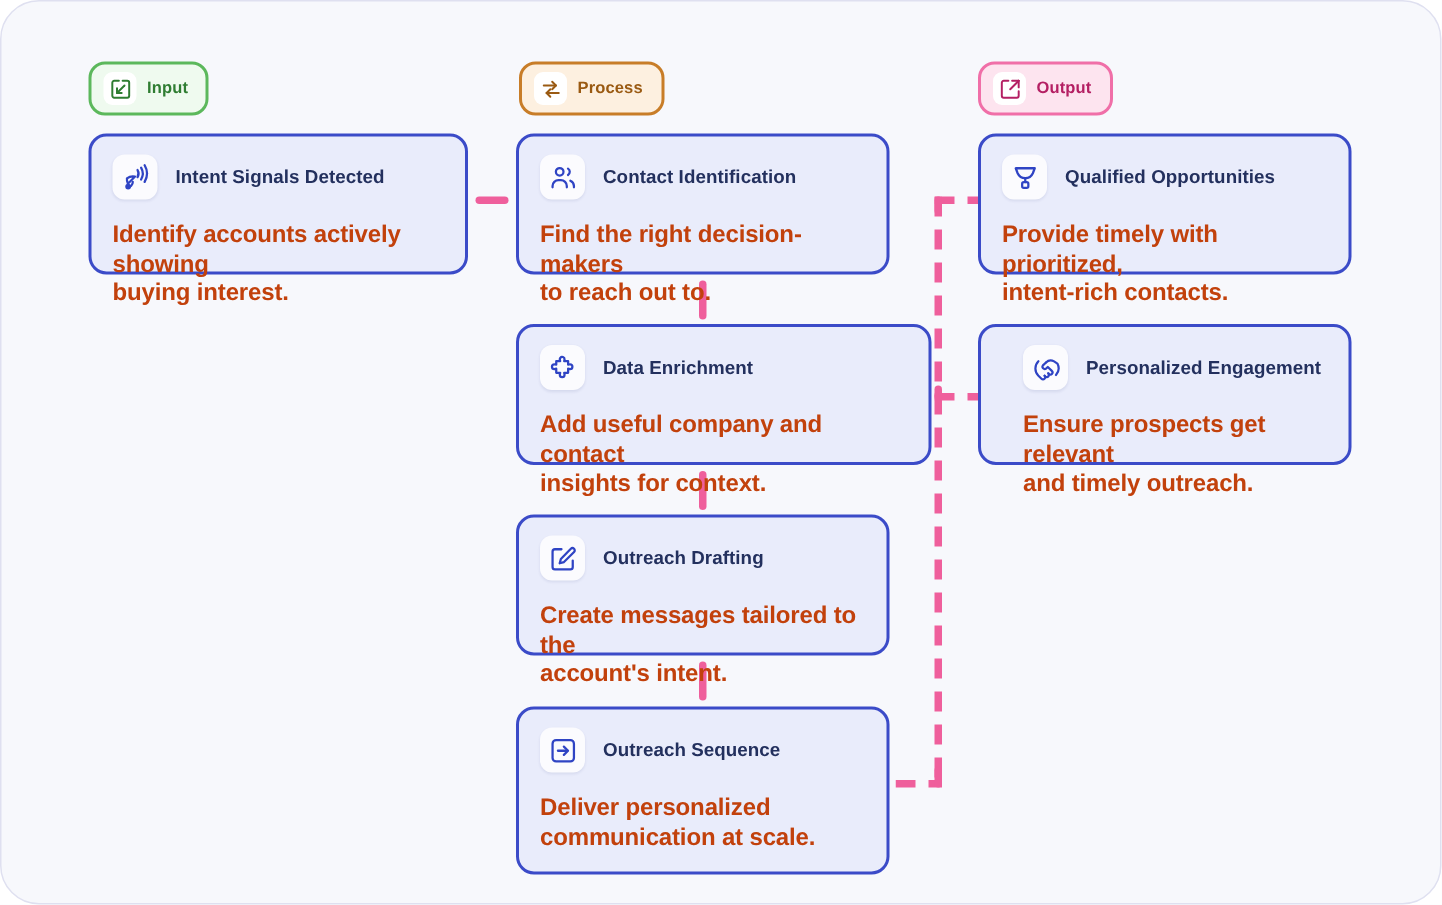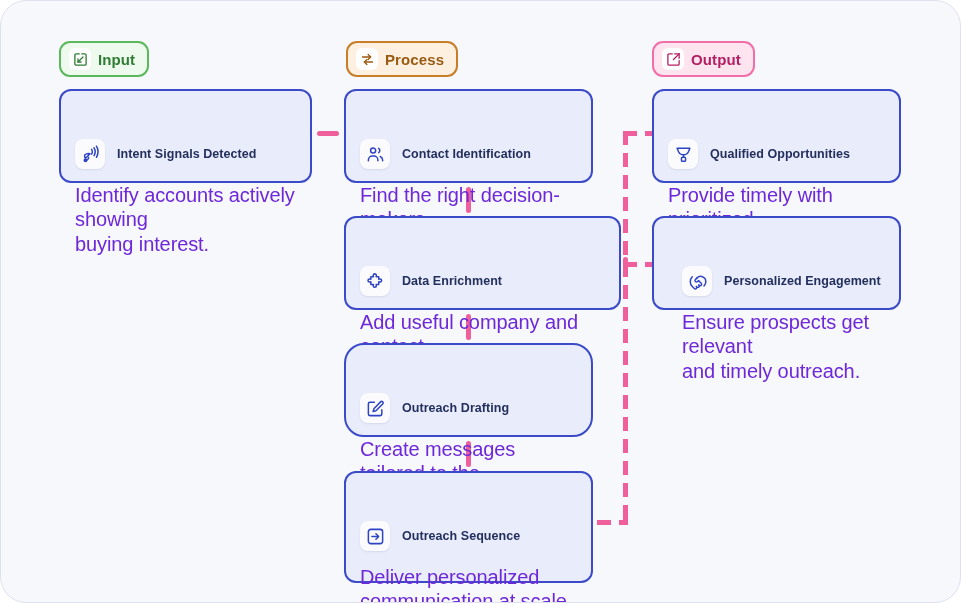--- a/index.html
+++ b/index.html
@@ -44,21 +44,21 @@
   .badge .badge-ico {
     width: 22px; height: 22px;
     background: #ffffff;
     border-radius: 6px;
     display: flex;
     align-items: center;
     justify-content: center;
     flex: 0 0 auto;
   }
   .badge .badge-label {
-    font-size: 15px;
+    font-size: 11px;
     font-weight: 700;
     letter-spacing: .1px;
     white-space: nowrap;
   }
 
   .badge.input   { left: 58px;  top: 40px; background:#effaef; border-color:#5cb85c; }
   .badge.input .badge-label { color:#2f7d32; }
   .badge.process { left: 345px; top: 40px; background:#fdf0e0; border-color:#c87d28; }
   .badge.process .badge-label { color:#9a5a12; }
   .badge.output  { left: 651px; top: 40px; background:#fde4ef; border-color:#f06fa8;justify-content:space-between; }
@@ -69,54 +69,53 @@
     position: absolute;
     background: #e9ecfb;
     border: 2px solid #3b4bc8;
     border-radius: 12px;
     padding: 12px 14px 14px 14px;
   }
   .card-head {
     display: flex;
     align-items: center;
     gap: 12px;
-    margin-top: 36px;
   }
   .card-ico {
     width: 30px; height: 30px;
     background: #fbfbfe;
     border-radius: 8px;
     display: flex;
     align-items: center;
     justify-content: center;
     flex: 0 0 auto;
     box-shadow: 0 1px 2px rgba(40,50,120,.10);
   }
   .card-title {
     font-size: 12.5px;
     font-weight: 700;
     color: #23305e;
     letter-spacing: .05px;
     white-space: nowrap;
   }
   .card-desc {
     margin-top: 14px;
-    font-size: 20px;
-    font-weight: 400;
+    font-size: 16px;
+    font-weight: 700;
     line-height: 1.22;
-    color: #6d28d9;
+    color: #c2410c;
     letter-spacing: -.1px;
     white-space: pre-line;
   }
 
   
   .c-intent     { left: 58px;  top: 88px;  width: 253px; height: 94px; }
   .c-contact    { left: 343px; top: 88px;  width: 249px; height: 94px; }
   .c-enrich     { left: 343px; top: 215px; width: 277px; height: 94px; }
-  .c-draft      { left: 343px; top: 342px; width: 249px; height: 94px; border-radius: 20px; }
+  .c-draft      { left: 343px; top: 342px; width: 249px; height: 94px; }
   .c-sequence   { left: 343px; top: 470px; width: 249px; height: 112px; }
   .c-qualified  { left: 651px; top: 88px;  width: 249px; height: 94px; }
   .c-engagement { left: 651px; top: 215px; width: 249px; height: 94px; padding-left: 28px; }
 
   
   .conn {
     position: absolute;
     background: #ef5f9c;
     border-radius: 3px;
   }

